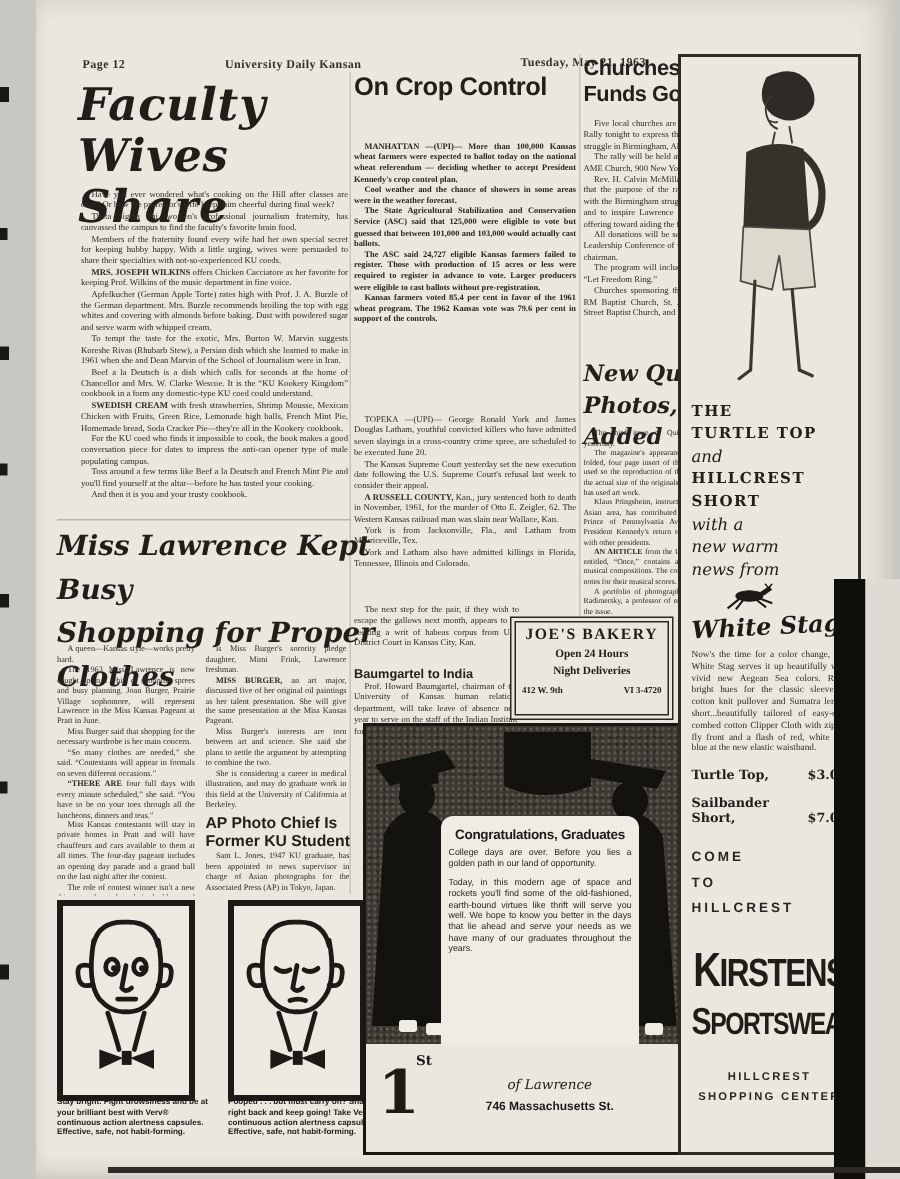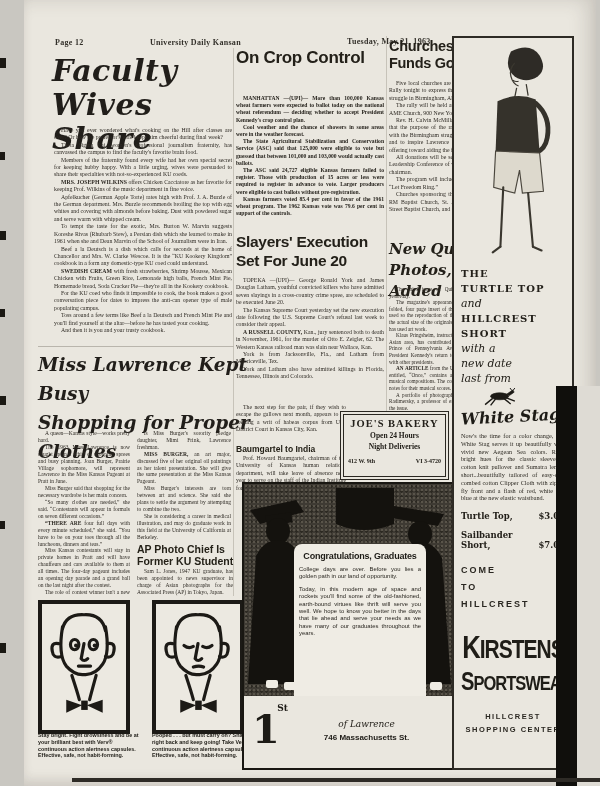--- a/index.html
+++ b/index.html
@@ -185,24 +185,20 @@
     <div>On Crop Control</div>
   </div>
   <div class="abs body-copy bold-copy" style="left:236px;top:95px;width:148px;height:135px;font-size:5.6px;line-height:7.2px;">
       <p class="para">MANHATTAN —(UPI)— More than 100,000 Kansas wheat farmers were expected to ballot today on the national wheat referendum — deciding whether to accept President Kennedy's crop control plan.</p>
       <p class="para">Cool weather and the chance of showers in some areas were in the weather forecast.</p>
       <p class="para">The State Agricultural Stabilization and Conservation Service (ASC) said that 125,000 were eligible to vote but guessed that between 101,000 and 103,000 would actually cast ballots.</p>
       <p class="para">The ASC said 24,727 eligible Kansas farmers failed to register. Those with production of 15 acres or less were required to register in advance to vote. Larger producers were eligible to cast ballots without pre-registration.</p>
       <p class="para">Kansas farmers voted 85.4 per cent in favor of the 1961 wheat program. The 1962 Kansas vote was 79.6 per cent in support of the controls.</p>
     </div>
 
-  <div class="abs hl-sans" style="left:236px;top:233px;width:150px;font-size:15.5px;">
-    <div>Slayers' Execution</div>
-    <div>Set For June 20</div>
-  </div>
   <div class="abs body-copy" style="left:236px;top:277px;width:148px;height:126px;font-size:5.8px;line-height:7.4px;">
       <p class="para">TOPEKA —(UPI)— George Ronald York and James Douglas Latham, youthful convicted killers who have admitted seven slayings in a cross-country crime spree, are scheduled to be executed June 20.</p>
       <p class="para">The Kansas Supreme Court yesterday set the new execution date following the U.S. Supreme Court's refusal last week to consider their appeal.</p>
       <p class="para"><b>A RUSSELL COUNTY,</b> Kan., jury sentenced both to death in November, 1961, for the murder of Otto E. Zeigler, 62. The Western Kansas railroad man was slain near Wallace, Kan.</p>
       <p class="para">York is from Jacksonville, Fla., and Latham from Mauriceville, Tex.</p>
       <p class="para">York and Latham also have admitted killings in Florida, Tennessee, Illinois and Colorado.</p>
     </div>
   <div class="abs body-copy" style="left:236px;top:404px;width:110px;height:38px;font-size:5.8px;line-height:7.4px;">
       <p class="para">The next step for the pair, if they wish to escape the gallows next month, appears to be seeking a writ of habeas corpus from U.S. District Court in Kansas City, Kan.</p>
     </div>
@@ -303,22 +299,22 @@
         <path d="M44,152 L41,214 M70,158 L75,214" stroke="#3a372f" stroke-width="2.2" stroke-linecap="round"></path>
         <path d="M41,214 L33,220 M75,214 L84,218" stroke="#3a372f" stroke-width="2.2" stroke-linecap="round"></path>
       </g>
     </svg>
     <div class="ws-caps">THE</div>
     <div class="ws-caps">TURTLE TOP</div>
     <div class="ws-ital">and</div>
     <div class="ws-caps">HILLCREST</div>
     <div class="ws-caps">SHORT</div>
     <div class="ws-ital">with a</div>
-    <div class="ws-ital">new date</div>
-    <div class="ws-ital">last from</div>
+    <div class="ws-ital">new warm</div>
+    <div class="ws-ital">news from</div>
     <svg width="44" height="18" viewBox="0 0 60 26" style="margin:2px 0 0 18px;display:block;">
       <g fill="#1c1a16" stroke="#1c1a16">
         <ellipse cx="28" cy="12" rx="13" ry="5"></ellipse>
         <path d="M38,9 L47,3 L49,6 L42,11 Z"></path>
         <path d="M46,4 L43,0 M47,4 L50,0" stroke-width="1.4" fill="none"></path>
         <path d="M18,15 L7,24 M22,16 L15,25 M34,15 L44,23 M37,14 L50,19" stroke-width="2" fill="none"></path>
       </g>
     </svg>
     <div class="ws-brand">White Stag</div>
     <div class="ws-body">Now's the time for a color change, and White Stag serves it up beautifully with vivid new Aegean Sea colors. Rich, bright hues for the classic sleeveless cotton knit pullover and Sumatra length short...beautifully tailored of easy-care combed cotton Clipper Cloth with zipper fly front and a flash of red, white and blue at the new elastic waistband.</div>

